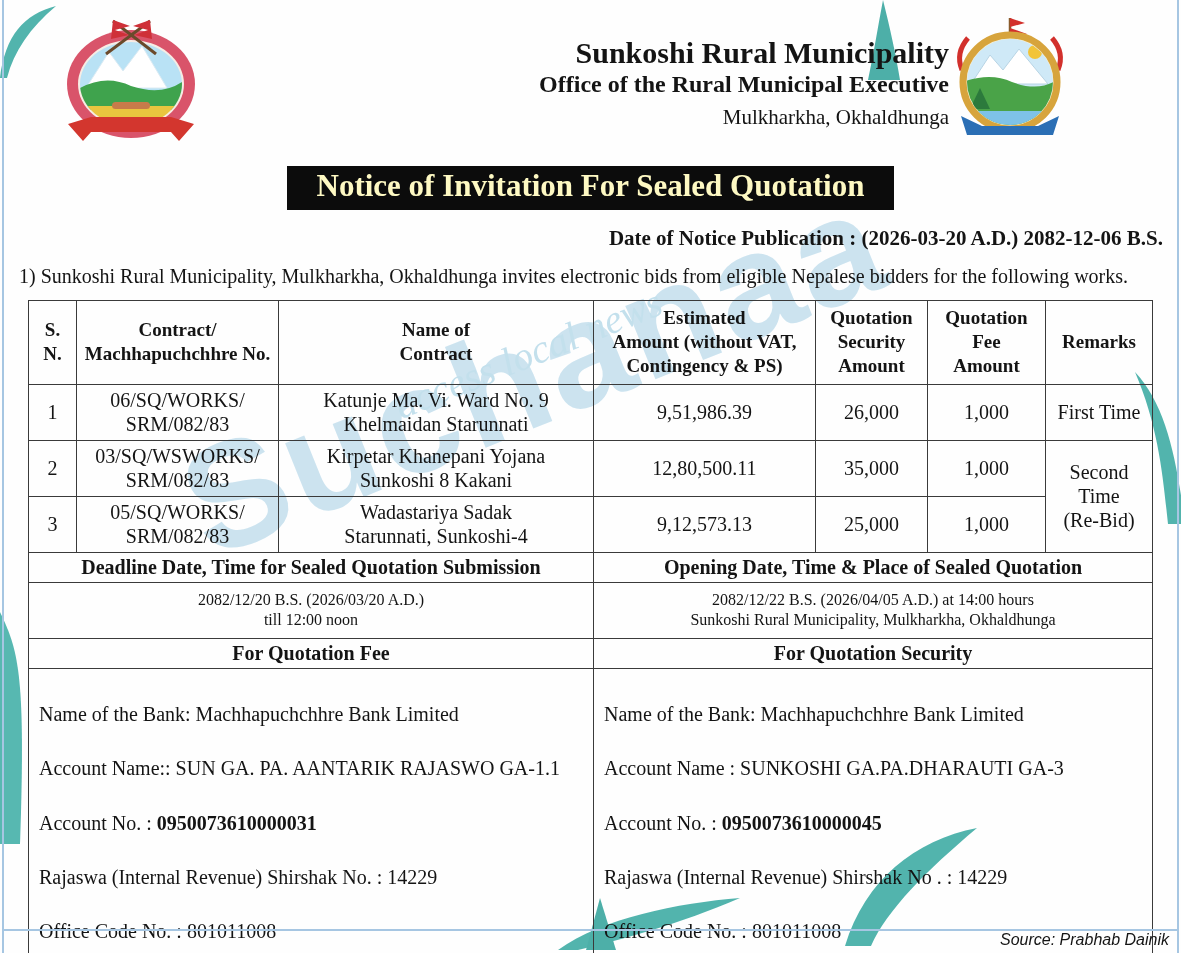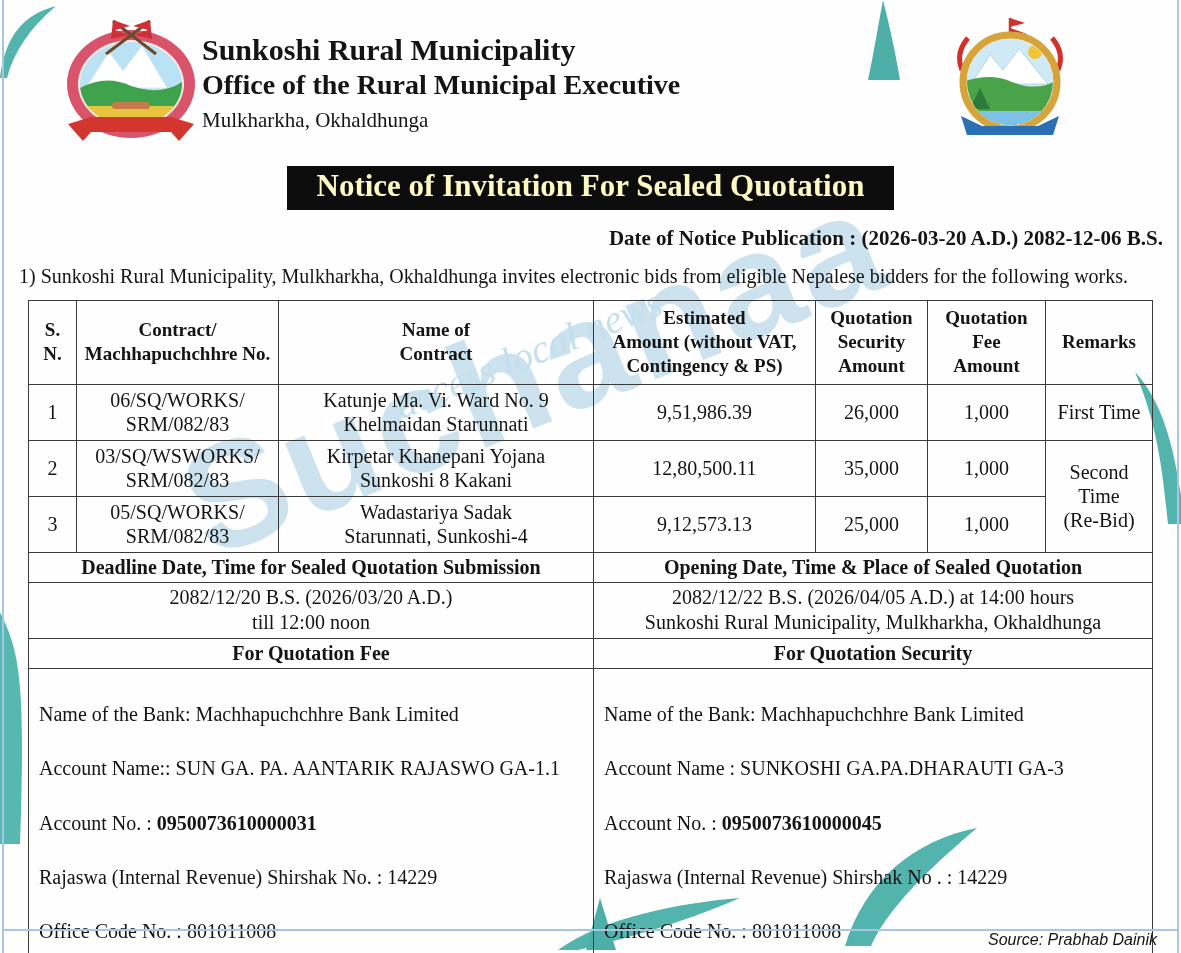--- a/index.html
+++ b/index.html
@@ -32,48 +32,48 @@
   .leaf-tr { left:866px; top:0; }
   .leaf-right { right:-4px; top:372px; }
   .leaf-bl { left:0; top:612px; }
   .leaf-bm { left:558px; top:898px; }
   .leaf-br { left:845px; top:828px; }
 
   
   .header { display:flex; align-items:center; height:150px; position:relative; z-index:2; }
   .logo-left { margin-left:42px; flex:0 0 auto; }
   .logo-right { margin-right:92px; flex:0 0 auto; }
-  .header-center { flex:1; text-align:left; }
+  .header-center { flex:1; text-align:right; }
   .h-title { font-size:30px; font-weight:bold; line-height:1.15; }
-  .h-office { font-size:28px; font-weight:bold; line-height:1.2; }
+  .h-office { font-size:24px; font-weight:bold; line-height:1.2; }
   .h-addr { font-size:21px; font-weight:normal; margin-top:6px; }
   .h-prov { font-size:20px; font-weight:bold; margin-top:5px; }
 
   .banner-wrap { text-align:center; margin-top:8px; position:relative; z-index:2; }
   .banner { display:inline-block; background:#0c0c0c; color:#fef9c3;
     font-weight:bold; font-size:31px; padding:2px 30px 6px; }
 
   .pub-date { text-align:right; font-weight:bold; font-size:21px; margin-top:16px; position:relative; z-index:2; }
 
   .intro { font-size:20px; text-align:justify; line-height:1.28;
     margin:13px 1px 10px; padding-left:28px; text-indent:-28px; position:relative; z-index:2; }
 
   
   table.main-table { width:1124px; margin:2px auto 0; border-collapse:collapse;
     table-layout:fixed; position:relative; z-index:2; }
   .main-table td, .main-table th { border:1.5px solid #3a3a3a; text-align:center;
     vertical-align:middle; white-space:pre-line; }
   .main-table thead th { font-weight:bold; font-size:19px; height:84px; padding:2px 3px; line-height:1.28; }
   .main-table tr.data td { font-size:20px; height:56px; padding:2px 4px; line-height:1.22; }
   .main-table tr.sect-head td { font-weight:bold; font-size:20px; height:30px; padding:1px 16px;margin-left:47px; }
-  .main-table tr.sect-val td { font-size:20px; height:56px; line-height:1.28; padding:2px 20px; }
+  .main-table tr.sect-val td { font-size:16px; height:56px; line-height:1.28; padding:2px 20px; }
   .main-table tr.bank-row td { text-align:left; vertical-align:top;
     padding:5px 10px 4px; font-size:20px; line-height:1.36; height:136px; }
   .main-table tr.bank-row b { font-weight:bold; }
-  .source { position:absolute; right:24px; top:931px; font-style:italic;
+  .source { position:absolute; right:12px; top:931px; font-style:italic;
     font-size:16px; font-family:"Liberation Sans", sans-serif; z-index:6; }
 </style>
 </head>
 <body>
 
 <div class="frame"></div>
 <div class="bottom-rule"></div>
 
 <div class="page">
 

